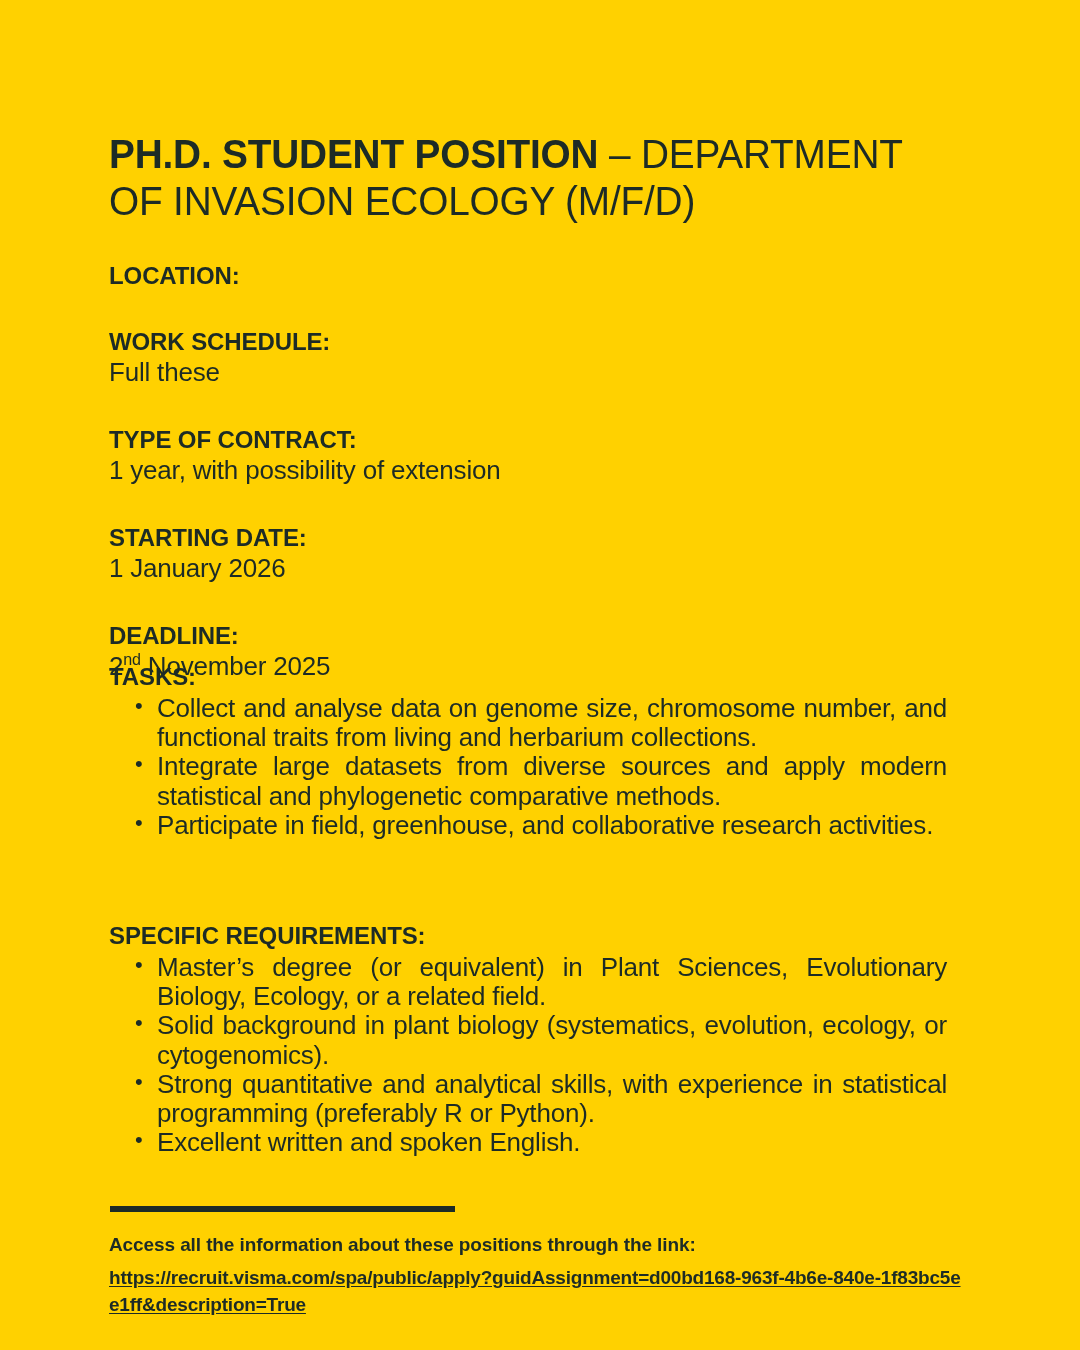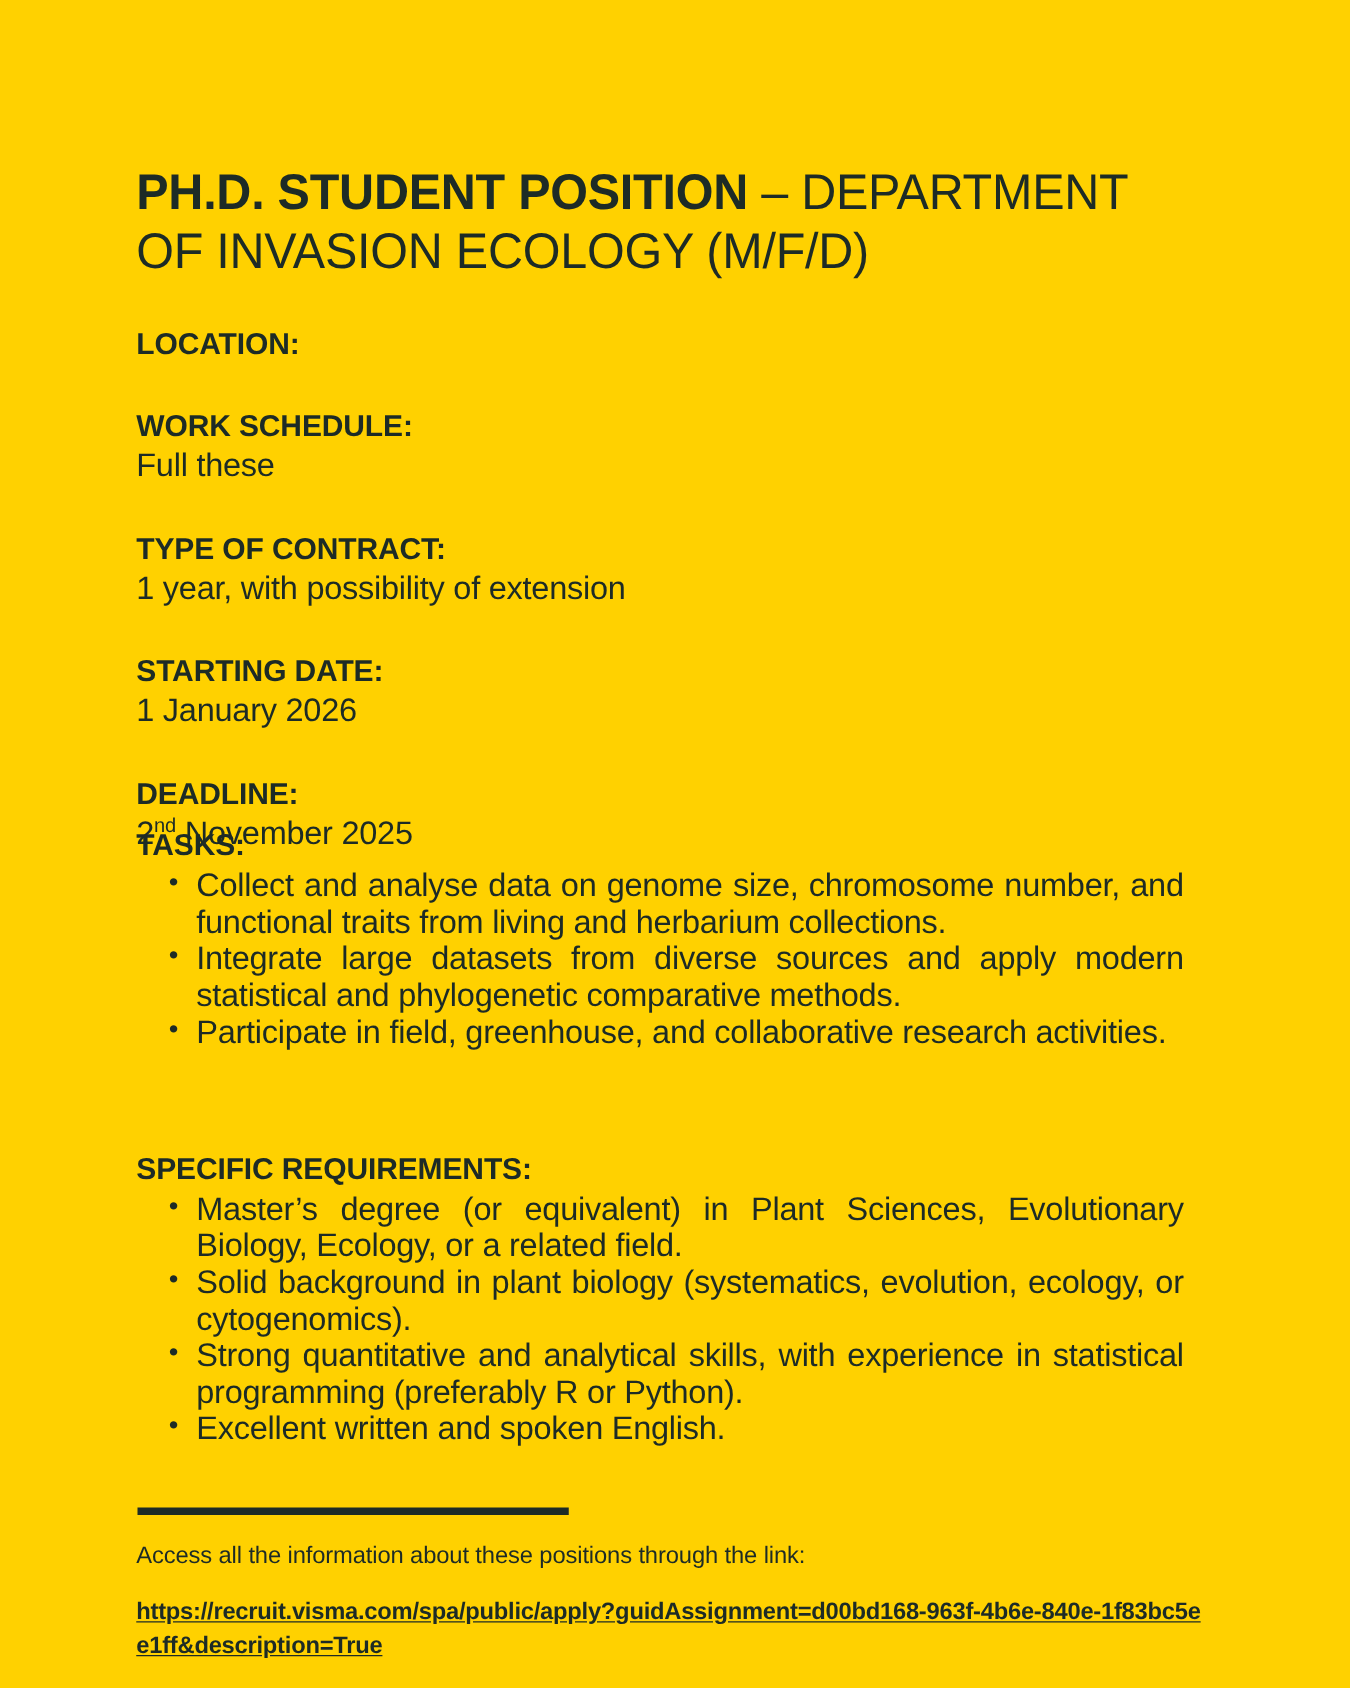--- a/index.html
+++ b/index.html
@@ -123,35 +123,35 @@
     background: #1d2b26;
   }
   .footer {
     position: absolute;
     left: 0;
     top: 1232px;
     width: 860px;
   }
   .footer-lead {
     font-size: 19px;
-    font-weight: 400;
+    font-weight: 700;
     line-height: 1.35;
     letter-spacing: -0.1px;
   }
   .footer-link {
     display: block;
     font-size: 19px;
     font-weight: 700;
     line-height: 1.45;
     letter-spacing: -0.2px;
     text-decoration: underline;
     text-underline-offset: 2px;
     color: #1d2b26;
     word-break: break-all;
-    margin-top: 18px;
+    margin-top: 6px;
   }
 </style>
 </head>
 <body>
 
 <div class="page">
 
   <h1 class="title"><span class="strong">PH.D. STUDENT POSITION</span><span> – DEPARTMENT OF INVASION ECOLOGY (M/F/D)</span></h1>
 
   <div class="fields">

